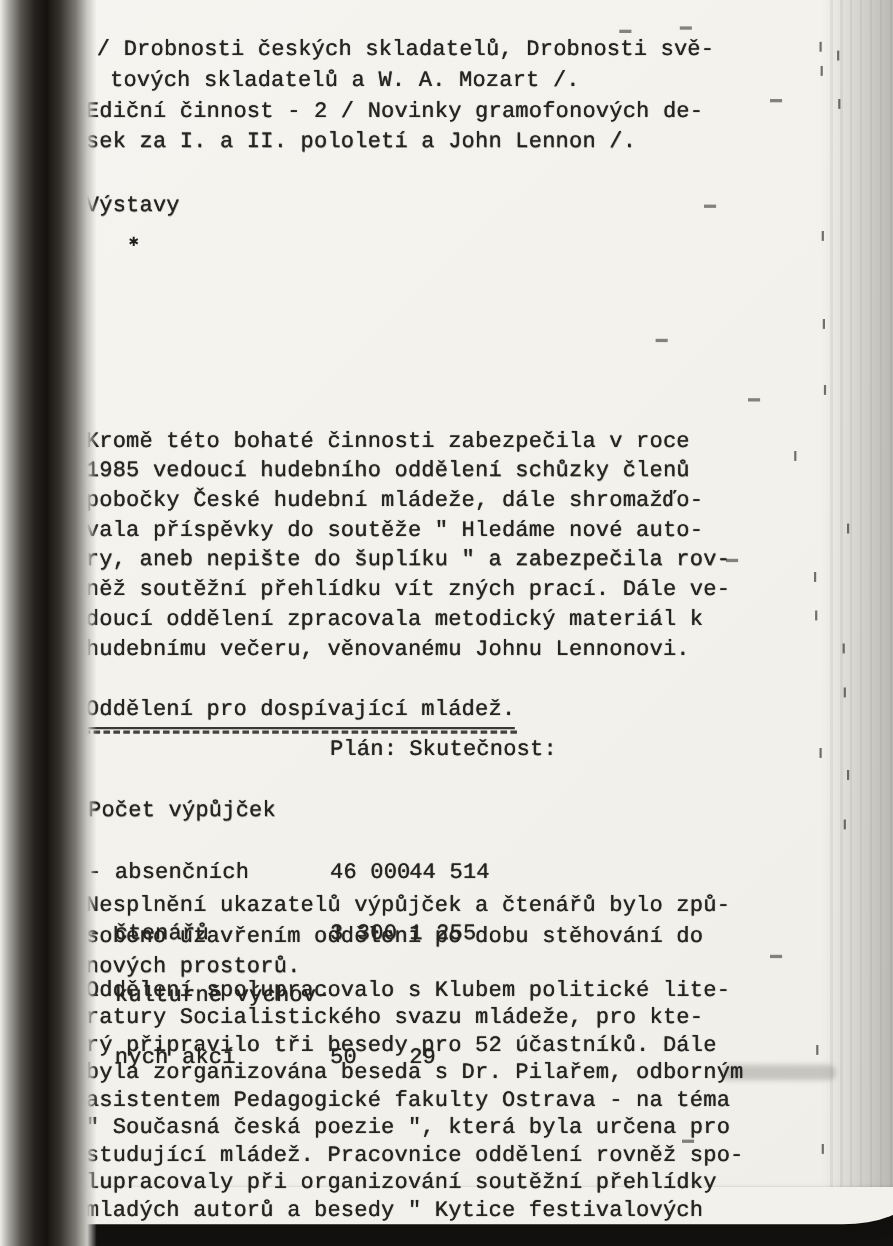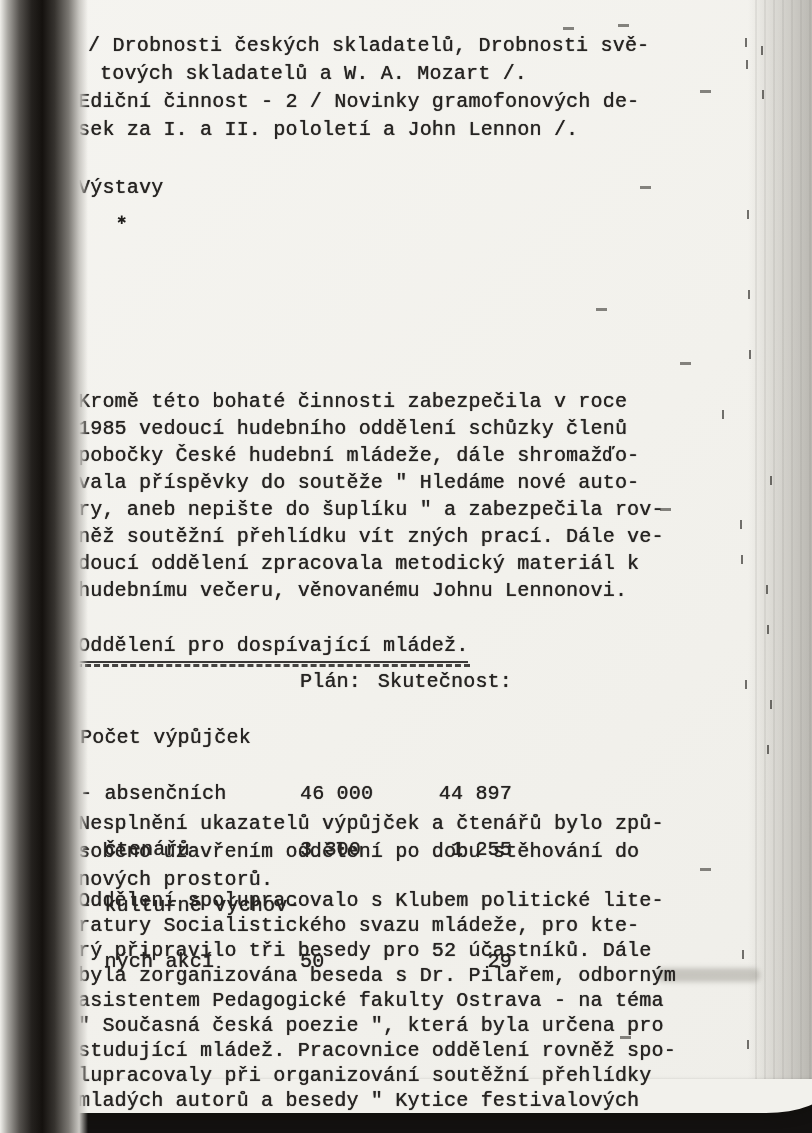--- a/index.html
+++ b/index.html
@@ -35,21 +35,21 @@
   }
   .heading-text::after{
     content:"";position:absolute;left:-2px;right:-2px;bottom:-6px;
     border-bottom:3px dashed rgba(38,36,34,.85);
   }
   
   .stat-table{line-height:28px;}
   .t-row{display:flex;}
   .t-label{width:220px;flex:0 0 220px;white-space:pre;}
   .t-plan{width:72px;flex:0 0 72px;white-space:pre;}
-  .t-act{width:140px;flex:0 0 140px;text-align:right;white-space:pre;}
+  .t-act{width:140px;flex:0 0 140px;text-align:left;white-space:pre;}
   
   .binding-shadow{
     position:absolute;left:0;top:0;bottom:0;width:88px;z-index:6;
     background:linear-gradient(90deg,
       #efeeea 0%, #a7a5a0 9%, #55524e 22%, #24211e 36%,
       #14110e 48%, #36332f 62%, #7b7873 78%, #c9c7c2 90%,
       rgba(243,242,238,0) 100%);
     pointer-events:none;
   }
   .right-noise{
@@ -141,21 +141,21 @@
       <span class="t-act">Skutečnost:</span>
     </div>
     <div class="t-row">
       <span class="t-label">Počet výpůjček</span>
       <span class="t-plan"></span>
       <span class="t-act"></span>
     </div>
     <div class="t-row">
       <span class="t-label">- absenčních</span>
       <span class="t-plan">46 000</span>
-      <span class="t-act">44 897</span>
+      <span class="t-act">44 514</span>
     </div>
     <div class="t-row">
       <span class="t-label">- čtenářů</span>
       <span class="t-plan">3 300</span>
       <span class="t-act">1 255</span>
     </div>
     <div class="t-row">
       <span class="t-label">- kulturně výchov-</span>
       <span class="t-plan"></span>
       <span class="t-act"></span>

